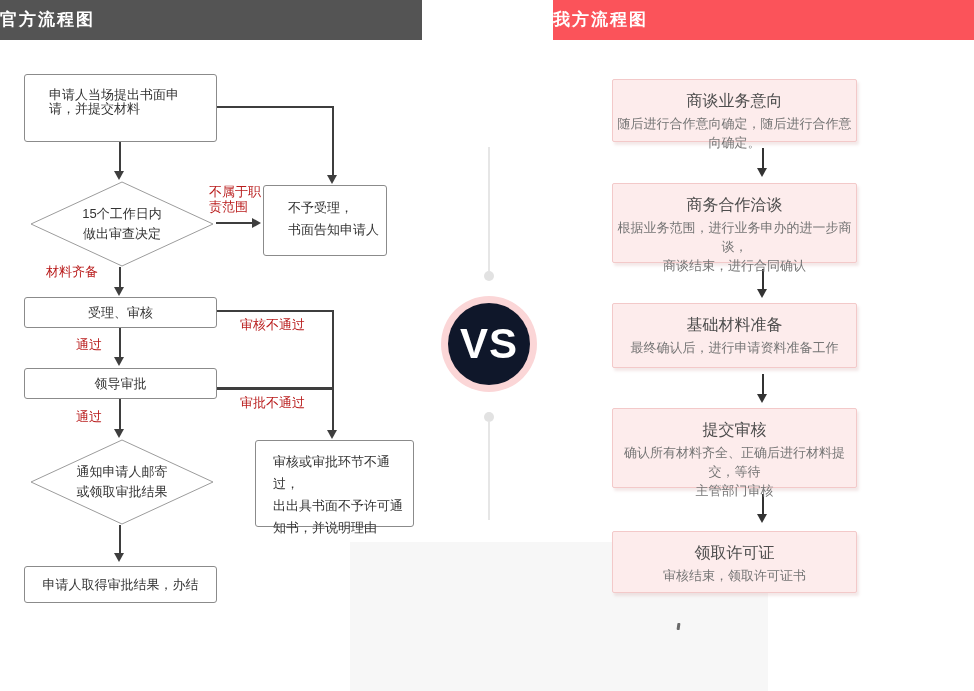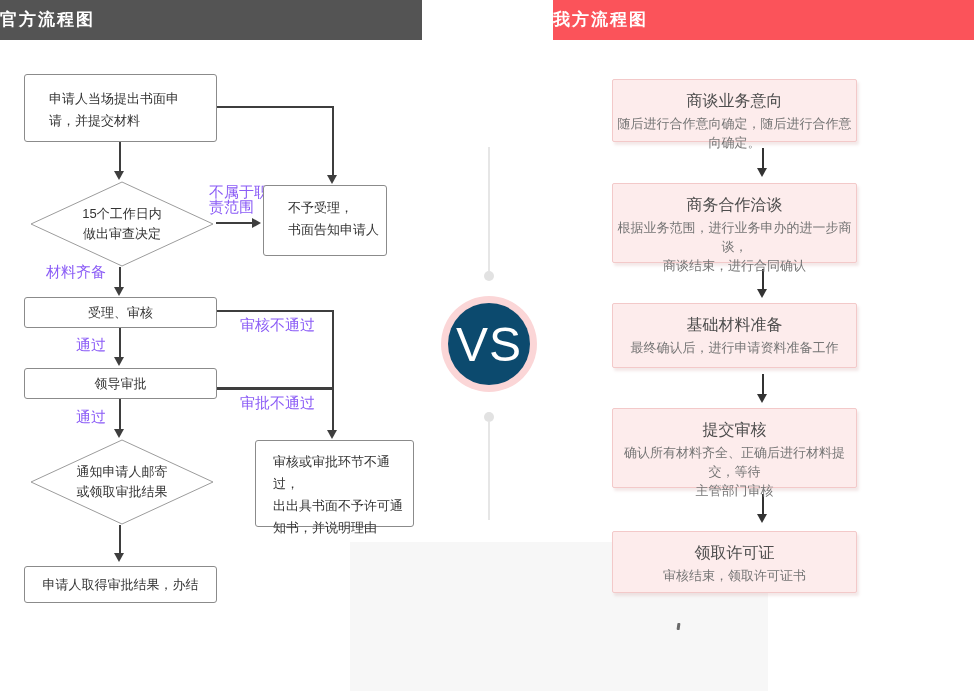--- a/index.html
+++ b/index.html
@@ -7,59 +7,59 @@
          font-family:"Liberation Sans","DejaVu Sans",sans-serif;color:#333;}
   
   .hdr{position:absolute;top:0;height:40px;line-height:40px;text-align:left;
        color:#fff;font-size:17px;font-weight:bold;letter-spacing:2px;}
   .hdr-official{left:0;width:422px;background:#545454;}
   .hdr-ours{left:553px;width:421px;background:#fb535a;}
   
   .box{position:absolute;background:#fff;border:1px solid #8b8b8b;border-radius:3px;
        font-size:13px;color:#333;box-sizing:border-box;white-space:pre-line;}
   .center-v{display:flex;align-items:center;justify-content:center;text-align:center;}
-  .lbl{position:absolute;font-size:15px;color:#8b5cf6;white-space:pre-line;line-height:15px;}
+  .lbl{position:absolute;font-size:13px;color:#b91c1c;white-space:pre-line;line-height:15px;font-family:Liberation Serif, serif;}
   .hline{position:absolute;height:2px;background:#3e3e3e;}
   .vline{position:absolute;width:2px;background:#3e3e3e;}
   .ah-down{position:absolute;width:0;height:0;border-left:5px solid transparent;
            border-right:5px solid transparent;border-top:9px solid #3e3e3e;}
   .ah-right{position:absolute;width:0;height:0;border-top:5px solid transparent;
             border-bottom:5px solid transparent;border-left:9px solid #3e3e3e;}
   .dmd-wrap{position:absolute;}
   .dmd-text{position:absolute;width:184px;height:86px;display:flex;align-items:center;
             justify-content:center;text-align:center;font-size:13px;line-height:20px;
             white-space:pre-line;}
   
   .mid-line{position:absolute;width:2px;background:#e6e6e6;left:488px;}
   .mid-dot{position:absolute;width:10px;height:10px;border-radius:50%;background:#e2e2e2;left:484px;}
   .vs-ring{position:absolute;left:441px;top:296px;width:96px;height:96px;border-radius:50%;
            background:#fbd6d7;}
   .vs-circle{position:absolute;left:448px;top:303px;width:82px;height:82px;border-radius:50%;
-             background:#0c4a6e;display:flex;align-items:center;justify-content:center;
-             color:#fff;font-size:48px;font-weight:400;letter-spacing:1px;}
+             background:#0f172a;display:flex;align-items:center;justify-content:center;
+             color:#fff;font-size:42px;font-weight:700;letter-spacing:1px;}
   
   .pink-box{position:absolute;left:612px;width:245px;box-sizing:border-box;
             background:#fdecec;border:1px solid #f3c9c9;border-radius:2px;
             box-shadow:2px 3px 3px rgba(190,130,130,0.18);text-align:center;z-index:2;}
   .pb-title{font-size:16px;color:#4d4d4d;line-height:22px;margin-top:10px;}
   .pb-desc{font-size:13px;color:#757575;line-height:19px;margin-top:2px;white-space:pre-line;}
   .gray-block{position:absolute;left:350px;top:542px;width:418px;height:149px;
               background:#f7f7f7;z-index:1;}
   .tick-mark{position:absolute;left:677px;top:623px;width:3px;height:7px;background:#6a6a6a;
              border-radius:1px;transform:rotate(8deg);z-index:2;}
 </style>
 </head>
 <body>
 
 <div class="stage">
 
   <div class="hdr hdr-official">官方流程图</div>
   <div class="hdr hdr-ours">我方流程图</div>
 
-  <div class="box" style="left:24px;top:74px;width:193px;height:68px;padding:13px 20px 0 24px;line-height:22px;">申请人当场提出书面申
+  <div class="box" style="left:24px;top:74px;width:193px;height:68px;padding:13px 20px 0 24px;line-height:14px;">申请人当场提出书面申
 请，并提交材料</div>
 
   <div class="hline" style="left:217px;top:106px;width:117px;"></div>
   <div class="vline" style="left:332px;top:106px;height:70px;"></div>
   <div class="ah-down" style="left:327px;top:175px;"></div>
 
   <div class="vline" style="left:119px;top:142px;height:30px;"></div>
   <div class="ah-down" style="left:114px;top:171px;"></div>
 
   <div class="dmd-wrap" style="left:30px;top:181px;">

